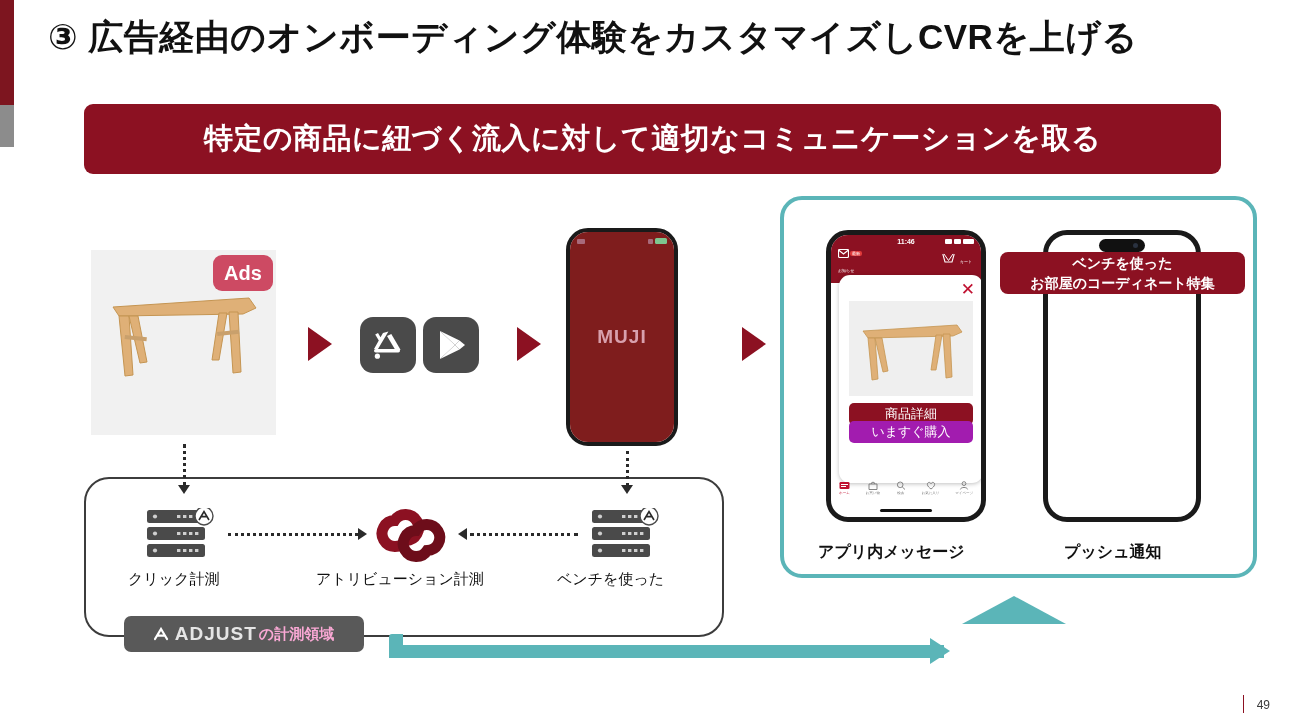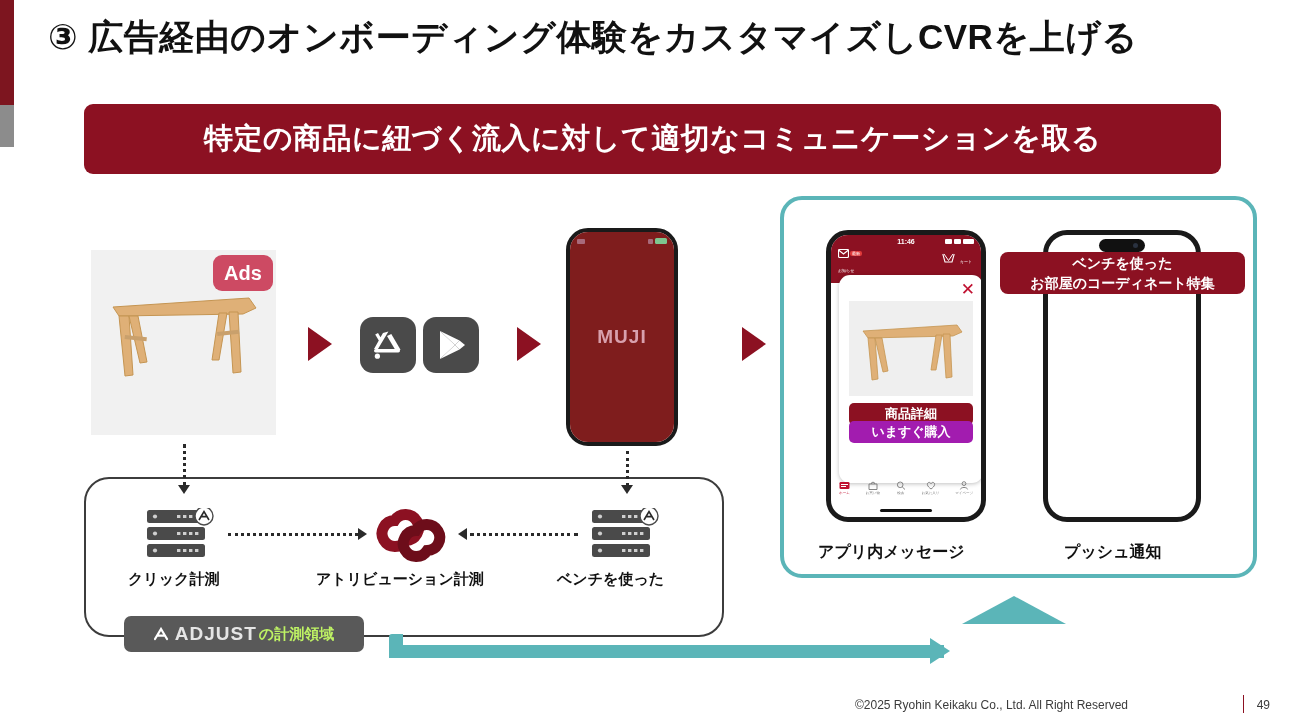--- a/index.html
+++ b/index.html
@@ -92,21 +92,21 @@
   .inapp-modal {
     position:absolute; left:8px; top:40px; width:144px; height:208px;
     background:#fff; border-radius:11px;
     box-shadow:0 1px 4px rgba(0,0,0,.25);
   }
   .modal-close { position:absolute; right:8px; top:6px; color:#c01030; font-size:17px; font-weight:bold; line-height:1; }
   .modal-img { position:absolute; left:10px; top:26px; width:124px; height:95px; background:#efefef; }
   .modal-btn {
     position:absolute; left:10px; width:124px; height:22px; border-radius:5px;
     display:flex; align-items:center; justify-content:center;
-    color:#fff; font-size:13px; font-weight:bold;
+    color:#fff; font-size:13px; font-weight:normal;
   }
   .btn-detail   { top:128px; background:#8c1122; }
   .btn-buy      { top:146px; background:#a21caf; }
   .inapp-nav {
     position:absolute; left:0; right:0; bottom:12px; height:26px;
     display:flex; justify-content:space-around; align-items:flex-start;
     padding-top:2px;
   }
   .navitem { display:flex; flex-direction:column; align-items:center; gap:1px; }
   .navitem .lbl { font-size:3.5px; color:#777; }
@@ -144,33 +144,33 @@
   .adjust-box {
     position:absolute; left:84px; top:477px; width:640px; height:160px;
     border:2px solid #3c3c3c; border-radius:25px; background:transparent;
   }
   .server { position:absolute; width:72px; height:52px; }
   .srv-1 { left:145px; top:508px; }
   .srv-2 { left:590px; top:508px; }
   .chain { position:absolute; left:376px; top:502px; width:72px; height:66px; }
 
   .meas-label {
-    position:absolute; font-size:15px; font-weight:bold; color:#111; white-space:nowrap;
+    position:absolute; font-size:15px; font-weight:normal; color:#111; white-space:nowrap;
   }
   .ml-1 { left:128px; top:570px; }
   .ml-2 { left:316px; top:570px; }
   .ml-3 { left:557px; top:570px; }
 
   .adjust-pill {
     position:absolute; left:124px; top:616px; width:240px; height:36px;
     background:#595959; border-radius:7px;
     display:flex; align-items:center; justify-content:center; gap:2px;
   }
   .adjust-logo-text { color:#e5e5e5; font-size:19px; font-weight:bold; letter-spacing:1px; }
-  .adjust-sub { color:#bef264; font-size:15px; font-weight:bold; }
+  .adjust-sub { color:#f9a8d4; font-size:15px; font-weight:bold; }
 
   
   .dotted-v {
     position:absolute; width:0; border-left:3px dotted #2a2a2a;
   }
   .dv-1 { left:183px; top:444px; height:42px; }
   .dv-2 { left:626px; top:451px; height:35px; }
   .arrowhead-down {
     position:absolute; width:0;height:0;
     border-left:6px solid transparent; border-right:6px solid transparent;
@@ -493,17 +493,16 @@
     </svg>
     <span class="adjust-logo-text">ADJUST</span>
     <span class="adjust-sub">の計測領域</span>
   </div>
 
   <div class="teal-elbow"></div>
   <div class="teal-hline"></div>
   <div class="teal-harrow"></div>
   <div class="crm-uparrow"></div>
 
-  <div class="footer-copy">©2025 Ryohin Keikaku Co., Ltd. All Right Reserved</div>
   <div class="footer-divider"></div>
   <div class="footer-page">49</div>
 
 </div>
 
 </body></html>

